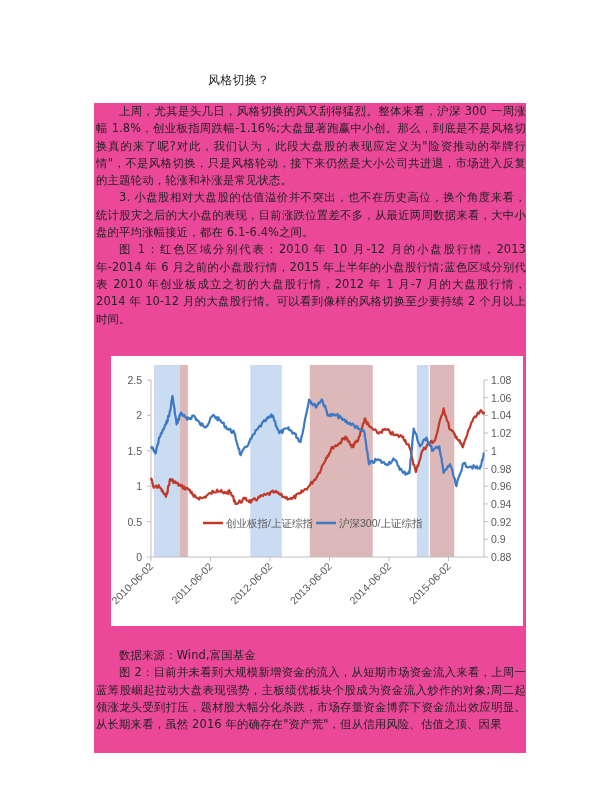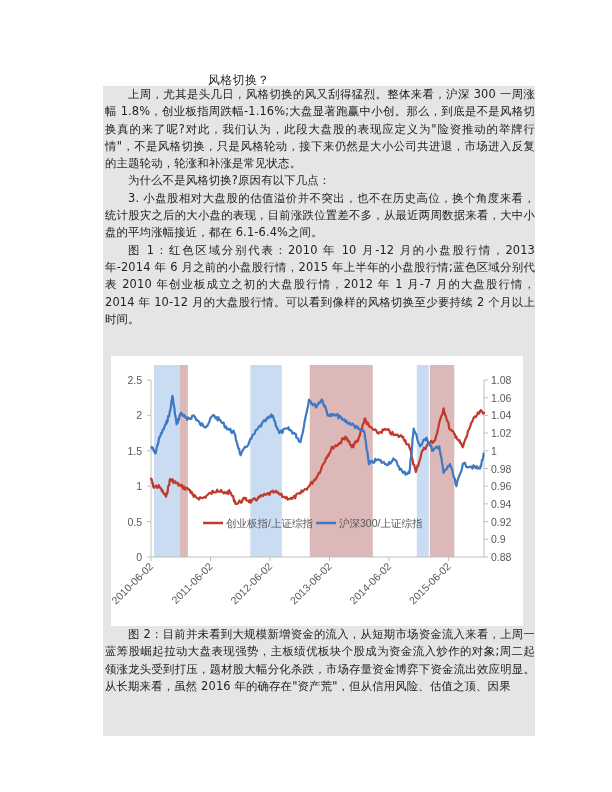--- a/index.html
+++ b/index.html
@@ -1,34 +1,33 @@
 <!DOCTYPE html>
 <html><head>
 <meta charset="utf-8">
 <style>
   html, body { margin:0; padding:0; background:#ffffff; }
   body { width:612px; height:792px; position:relative; overflow:hidden;
          font-family:"DejaVu Sans","Liberation Sans",sans-serif; color:#222; }
   .title { position:absolute; left:208px; top:72px; font-size:12px; letter-spacing:0.3px;text-align:right; }
-  .block { position:absolute; left:103px; width:432px; background:#e5e5e5; }
+  .block { position:absolute; left:94px; width:432px; background:#ec4899;margin-top:17px; }
   .p { font-size:11.4px; line-height:17.3px; margin:0; padding:0 0 0 2px; text-align:justify; letter-spacing:0.15px; white-space:normal; }
   .indent { text-indent:23px; }
   #block1 { top:86px; height:270px; padding-top:0; }
   #chart-box { position:absolute; left:111px; top:356px; width:412px; height:270px; background:#ffffff; }
   #block2 { top:626px; height:110px; }
   svg text { font-family:"Liberation Sans","DejaVu Sans",sans-serif; }
 </style>
 </head>
 <body>
 
 <div class="title">风格切换？</div>
 
 <div id="block1" class="block">
   <p class="p indent">上周，尤其是头几日，风格切换的风又刮得猛烈。整体来看，沪深 300 一周涨幅 1.8%，创业板指周跌幅-1.16%;大盘显著跑赢中小创。那么，到底是不是风格切换真的来了呢?对此，我们认为，此段大盘股的表现应定义为"险资推动的举牌行情"，不是风格切换，只是风格轮动，接下来仍然是大小公司共进退，市场进入反复的主题轮动，轮涨和补涨是常见状态。</p>
-  <p class="p indent">为什么不是风格切换?原因有以下几点：</p>
   <p class="p indent">3.  小盘股相对大盘股的估值溢价并不突出，也不在历史高位，换个角度来看，统计股灾之后的大小盘的表现，目前涨跌位置差不多，从最近两周数据来看，大中小盘的平均涨幅接近，都在 6.1-6.4%之间。</p>
   <p class="p indent">图 1：红色区域分别代表：2010 年 10 月-12 月的小盘股行情，2013 年-2014 年 6 月之前的小盘股行情，2015 年上半年的小盘股行情;蓝色区域分别代表 2010 年创业板成立之初的大盘股行情，2012 年 1 月-7 月的大盘股行情，2014 年 10-12 月的大盘股行情。可以看到像样的风格切换至少要持续 2 个月以上时间。</p>
 </div>
 
 <div id="block-mid" class="block" style="top:356px;height:270px;"></div>
 
 <div id="chart-box">
   <svg id="chart-svg" width="412" height="270" viewBox="0 0 412 270">
       <rect x="42.973214285714285" y="9" width="25.56964285714286" height="192" fill="#c9dcf2"></rect>
       <rect x="68.54285714285714" y="9" width="8.324999999999989" height="192" fill="#dcb8b8"></rect>
@@ -88,14 +87,15 @@
       <path d="M40.0 121.7 L40.3 122.7 L40.5 124.1 L40.8 123.4 L41.1 124.9 L41.3 126.8 L41.6 128.1 L41.9 127.5 L42.1 130.2 L42.9 131.8 L43.7 130.7 L44.5 130.1 L45.3 129.7 L46.1 131.8 L46.9 131.4 L47.7 129.1 L48.5 130.9 L49.3 132.1 L50.1 132.3 L50.9 135.3 L51.7 134.5 L52.5 137.3 L53.3 138.3 L54.2 138.3 L55.0 140.8 L55.5 136.8 L56.0 138.2 L56.6 136.1 L57.1 130.5 L57.6 129.5 L58.2 129.4 L58.7 124.1 L59.2 123.1 L59.8 123.2 L60.3 124.0 L60.8 124.9 L61.4 123.7 L61.9 123.6 L62.4 127.2 L63.0 125.4 L63.5 126.0 L64.3 125.4 L65.1 127.2 L65.9 126.9 L66.7 126.7 L67.5 129.7 L68.3 128.5 L69.1 129.1 L69.9 130.2 L71.0 129.0 L72.0 132.8 L73.1 130.5 L74.2 133.5 L75.2 132.3 L76.3 131.8 L77.4 133.7 L78.4 133.7 L79.0 134.2 L79.5 136.5 L80.0 137.0 L80.6 135.8 L81.1 137.1 L81.7 138.9 L82.2 138.3 L82.7 140.8 L83.8 139.2 L84.9 140.8 L85.9 142.1 L87.0 142.1 L88.1 143.5 L89.1 141.2 L90.2 141.8 L91.3 142.2 L92.3 141.6 L93.4 140.8 L94.5 141.7 L95.5 139.6 L96.6 138.9 L97.7 137.6 L98.7 136.8 L99.8 137.3 L100.6 137.8 L101.4 134.9 L102.2 135.0 L103.0 136.6 L103.8 136.5 L104.6 136.5 L105.4 135.9 L106.2 133.7 L107.0 135.6 L107.8 135.6 L108.6 135.6 L109.4 135.7 L110.2 134.0 L111.0 135.7 L111.8 136.3 L112.6 137.3 L113.4 136.0 L114.2 136.5 L115.0 137.5 L115.8 137.5 L116.6 135.5 L117.4 138.0 L118.2 134.1 L119.0 135.9 L119.8 136.8 L120.6 139.2 L121.4 140.1 L122.2 140.2 L123.0 145.3 L123.8 144.7 L124.6 147.9 L125.4 147.9 L126.5 147.6 L127.6 146.5 L128.6 144.5 L129.7 146.6 L130.8 146.4 L131.8 143.2 L132.9 141.7 L134.0 142.9 L134.8 141.9 L135.6 144.5 L136.4 144.8 L137.2 145.0 L138.0 146.2 L138.8 144.0 L139.6 146.7 L140.4 145.8 L141.2 144.0 L142.0 143.0 L142.8 142.8 L143.6 142.1 L144.4 143.7 L145.2 144.4 L146.0 144.1 L146.8 142.2 L147.9 140.4 L148.9 141.3 L150.0 139.1 L151.1 139.6 L152.1 140.0 L153.2 137.8 L154.3 138.6 L155.3 138.7 L156.4 137.3 L157.5 137.2 L158.5 138.8 L159.6 135.8 L160.7 135.6 L161.7 134.6 L162.8 136.7 L163.9 135.9 L164.9 134.8 L166.0 136.7 L167.1 136.2 L168.2 138.3 L169.2 138.6 L170.3 137.6 L171.4 141.2 L172.4 140.8 L173.5 140.9 L174.6 142.3 L175.6 141.0 L176.7 143.6 L177.8 143.0 L178.8 143.0 L179.9 141.8 L181.0 142.9 L182.0 141.7 L183.1 139.8 L184.2 142.3 L185.2 138.4 L186.3 137.7 L187.4 137.4 L188.4 137.2 L189.5 137.3 L190.6 134.5 L191.6 135.9 L192.7 134.4 L193.8 133.2 L194.9 133.0 L195.9 133.6 L197.0 131.2 L198.1 130.2 L199.1 128.6 L200.2 126.0 L201.3 127.8 L202.3 125.5 L203.4 123.6 L204.5 123.9 L205.5 121.6 L206.6 119.6 L207.7 117.2 L208.7 117.0 L209.8 114.5 L210.9 110.4 L211.9 108.5 L213.0 107.1 L214.1 105.2 L215.1 101.9 L215.9 102.2 L216.7 99.4 L217.5 99.9 L218.3 97.1 L219.1 96.6 L219.9 93.7 L220.8 90.9 L221.6 91.3 L222.4 92.7 L223.2 90.6 L224.0 90.5 L224.8 89.1 L225.6 90.1 L226.4 89.7 L227.2 88.2 L228.0 87.7 L228.8 86.6 L229.6 87.5 L230.4 86.0 L231.2 82.4 L232.0 82.8 L232.8 82.3 L233.6 83.5 L234.4 80.6 L235.2 82.6 L236.0 81.9 L236.8 85.3 L237.6 84.6 L238.4 86.1 L239.2 88.7 L240.0 89.2 L240.8 91.3 L241.6 88.5 L242.4 91.3 L243.2 88.7 L244.0 85.9 L244.8 86.4 L245.6 84.7 L246.4 85.7 L247.2 84.2 L248.0 80.5 L248.8 79.8 L249.6 75.4 L250.4 75.2 L251.2 71.3 L252.0 67.8 L252.8 66.9 L253.6 62.9 L254.1 62.5 L254.7 64.1 L255.2 65.3 L255.7 68.1 L256.3 67.6 L256.8 66.6 L257.3 67.8 L257.9 70.0 L258.9 70.8 L260.0 70.8 L261.1 72.3 L262.1 73.6 L263.2 73.8 L264.3 73.4 L265.3 74.5 L266.4 77.1 L267.5 77.6 L268.5 76.0 L269.6 76.0 L270.7 76.9 L271.7 73.3 L272.8 74.1 L273.9 72.9 L274.9 73.6 L276.0 73.8 L277.1 73.1 L278.2 74.2 L279.2 77.3 L280.3 78.5 L281.4 75.9 L282.4 78.7 L283.5 79.2 L284.6 78.5 L285.6 79.0 L286.7 78.7 L287.8 80.9 L288.8 80.1 L289.9 79.2 L291.0 81.0 L292.0 80.6 L292.8 83.5 L293.6 85.1 L294.4 84.2 L295.2 87.7 L296.0 88.5 L296.8 88.3 L297.6 88.3 L298.4 91.3 L299.2 93.2 L300.0 96.0 L300.8 101.4 L301.6 104.0 L302.4 108.6 L303.2 108.9 L304.1 112.4 L304.9 116.0 L305.7 112.7 L306.5 109.4 L307.3 109.8 L308.1 105.9 L308.9 103.9 L309.7 100.9 L310.5 96.6 L311.3 94.8 L312.1 94.3 L312.9 91.6 L313.7 93.0 L314.5 93.1 L315.3 90.8 L316.1 88.8 L316.9 87.9 L317.7 87.7 L318.5 87.5 L319.3 87.1 L320.1 84.9 L320.9 85.5 L321.7 86.8 L322.5 86.0 L323.3 84.7 L324.1 84.2 L325.1 80.3 L326.2 76.7 L327.3 71.8 L328.3 66.6 L329.4 62.8 L330.5 59.8 L331.5 58.0 L332.6 52.3 L333.4 56.0 L334.2 59.3 L335.0 60.1 L335.8 64.4 L336.6 65.4 L337.4 66.6 L338.2 72.5 L339.0 73.6 L339.8 73.8 L340.6 74.3 L341.4 75.2 L342.2 75.3 L343.0 77.4 L343.8 78.3 L344.6 81.7 L345.4 80.6 L346.2 83.2 L347.0 83.8 L347.8 84.8 L348.6 84.2 L349.4 87.1 L350.2 87.2 L351.0 89.9 L351.8 91.3 L352.9 87.4 L354.0 84.0 L355.0 82.1 L356.1 79.1 L357.2 74.6 L358.2 73.0 L359.3 70.2 L360.4 66.5 L361.5 65.1 L362.5 62.2 L363.6 60.5 L364.7 61.1 L365.7 59.7 L366.8 56.5 L367.9 57.7 L368.9 55.9 L369.5 54.3 L370.0 54.2 L370.5 55.1 L371.1 55.6 L371.6 56.5 L372.1 57.7 L372.7 57.4 L373.2 55.9" fill="none" stroke="#c0392b" stroke-width="2.2" stroke-linejoin="round"></path>
       <path d="M40.0 90.4 L40.5 91.2 L41.1 92.4 L41.6 91.5 L42.1 92.9 L42.7 94.6 L43.2 95.7 L43.7 94.9 L44.3 97.5 L44.8 97.0 L45.3 93.8 L45.9 91.1 L46.4 88.6 L46.9 88.6 L47.5 86.1 L48.0 81.8 L48.5 81.5 L49.3 79.9 L50.1 77.1 L50.9 77.2 L51.7 73.5 L52.5 73.5 L53.3 71.5 L54.2 68.6 L55.0 68.3 L55.5 64.8 L56.0 66.7 L56.6 65.2 L57.1 60.1 L57.6 59.7 L58.2 60.1 L58.7 55.4 L59.2 55.0 L59.5 52.8 L59.8 51.4 L60.0 50.0 L60.3 46.6 L60.6 44.3 L60.8 45.6 L61.1 41.6 L61.4 39.9 L61.9 42.4 L62.4 47.2 L63.0 49.9 L63.5 52.7 L64.0 58.7 L64.6 60.6 L65.1 64.1 L65.6 68.3 L66.2 65.1 L66.7 67.1 L67.2 62.9 L67.8 64.0 L68.3 60.9 L68.8 58.6 L69.4 58.6 L69.9 56.7 L70.7 57.2 L71.5 59.6 L72.3 60.0 L73.1 58.8 L73.9 60.1 L74.7 61.9 L75.5 61.3 L76.3 63.8 L77.1 61.5 L77.9 62.4 L78.7 62.9 L79.5 62.2 L80.3 62.9 L81.1 59.8 L81.9 59.7 L82.7 59.4 L83.5 60.5 L84.3 61.4 L85.1 64.1 L85.9 63.6 L86.7 64.7 L87.5 65.1 L88.3 66.1 L89.1 68.3 L89.9 69.4 L90.7 67.2 L91.5 68.0 L92.3 70.2 L93.1 70.8 L93.9 71.5 L94.7 71.5 L95.5 70.0 L96.3 70.1 L97.1 68.4 L97.9 66.6 L98.7 64.9 L99.5 61.5 L100.3 61.3 L101.1 60.2 L101.9 59.4 L102.7 58.8 L103.5 60.1 L104.3 61.8 L105.1 62.6 L105.9 61.2 L106.7 64.5 L107.5 61.3 L108.3 63.8 L109.4 64.4 L110.5 66.4 L111.6 66.9 L112.6 66.6 L113.7 71.3 L114.8 70.3 L115.8 73.1 L116.9 72.7 L117.7 73.6 L118.5 73.7 L119.3 72.8 L120.1 76.1 L120.9 77.0 L121.7 75.1 L122.5 74.6 L123.3 77.1 L124.1 78.5 L124.9 83.5 L125.7 86.2 L126.5 88.8 L127.3 92.4 L128.1 92.6 L128.9 97.8 L129.7 99.2 L130.8 96.2 L131.8 94.1 L132.9 92.6 L134.0 90.7 L135.0 91.1 L136.1 90.6 L137.2 89.0 L138.3 86.0 L139.3 82.9 L140.4 82.6 L141.5 79.2 L142.5 78.4 L143.6 77.6 L144.7 74.3 L145.7 73.8 L146.8 72.7 L147.9 70.5 L148.9 69.6 L150.0 70.5 L151.1 66.8 L152.1 65.8 L153.2 64.0 L154.3 65.4 L155.3 63.8 L156.1 61.6 L156.9 62.3 L157.7 60.6 L158.5 61.5 L159.3 60.7 L160.1 58.5 L160.9 61.0 L161.7 59.4 L162.5 61.4 L163.3 64.8 L164.1 65.4 L164.9 70.0 L165.8 71.3 L166.6 73.2 L167.4 74.0 L168.2 77.1 L169.2 76.0 L170.3 74.3 L171.4 77.0 L172.4 73.2 L173.5 72.6 L174.6 72.5 L175.6 72.4 L176.7 72.7 L177.5 71.3 L178.3 74.2 L179.1 74.1 L179.9 74.4 L180.7 75.6 L181.5 77.6 L182.3 76.7 L183.1 77.1 L183.9 77.9 L184.7 77.8 L185.5 82.0 L186.3 82.2 L187.1 82.6 L187.9 85.4 L188.7 85.6 L189.5 86.0 L190.6 80.5 L191.6 77.2 L192.7 71.6 L193.8 64.4 L194.9 59.4 L195.9 54.9 L197.0 49.9 L198.1 43.5 L198.9 46.0 L199.7 45.4 L200.5 48.1 L201.3 47.6 L202.1 49.2 L202.9 48.5 L203.7 48.0 L204.5 50.6 L205.3 51.6 L206.1 49.0 L206.9 48.5 L207.7 46.6 L208.5 47.1 L209.3 46.4 L210.1 44.4 L210.9 43.5 L211.7 45.2 L212.5 49.0 L213.3 50.3 L214.1 49.6 L214.9 52.9 L215.7 55.3 L216.5 59.4 L217.3 59.4 L218.3 60.0 L219.4 58.0 L220.5 60.1 L221.6 58.1 L222.6 58.2 L223.7 59.5 L224.8 58.7 L225.8 59.4 L226.6 58.0 L227.4 62.3 L228.2 61.1 L229.0 59.8 L229.8 61.7 L230.6 61.5 L231.4 63.9 L232.2 63.8 L233.3 63.3 L234.4 65.9 L235.4 64.7 L236.5 67.7 L237.6 67.0 L238.6 66.7 L239.7 69.0 L240.8 68.3 L241.6 67.5 L242.4 68.7 L243.2 69.6 L244.0 72.0 L244.8 71.3 L245.6 69.9 L246.4 70.8 L247.2 72.7 L248.0 73.2 L248.8 72.8 L249.6 73.9 L250.4 74.9 L251.2 74.8 L252.0 74.1 L252.8 74.8 L253.6 77.1 L254.1 81.9 L254.7 84.7 L255.2 88.9 L255.7 94.2 L256.3 94.9 L256.8 100.0 L257.3 103.1 L257.9 108.1 L258.9 107.1 L260.0 105.1 L261.1 104.9 L262.1 106.8 L263.2 106.7 L264.3 102.9 L265.3 104.4 L266.4 103.7 L267.5 103.3 L268.5 104.1 L269.6 104.2 L270.7 106.8 L271.7 106.4 L272.8 105.9 L273.9 108.0 L274.9 108.1 L276.0 109.1 L277.1 108.8 L278.2 105.9 L279.2 107.6 L280.3 106.5 L281.4 104.4 L282.4 102.5 L283.5 103.7 L284.6 104.2 L285.6 105.5 L286.7 109.5 L287.8 110.6 L288.8 113.8 L289.9 112.7 L291.0 114.7 L292.0 116.9 L292.8 116.2 L293.6 115.6 L294.4 118.6 L295.2 117.4 L296.0 118.1 L296.8 117.8 L297.6 116.0 L298.4 116.9 L299.0 111.7 L299.5 104.4 L300.0 101.2 L300.6 96.6 L301.1 89.7 L301.6 83.1 L302.2 77.5 L302.7 72.7 L303.5 75.1 L304.3 77.4 L305.1 77.8 L305.9 81.1 L306.7 85.0 L307.5 86.9 L308.3 88.3 L309.1 90.4 L309.9 89.4 L310.7 88.6 L311.5 86.6 L312.3 84.3 L313.1 83.4 L313.9 83.2 L314.7 84.3 L315.5 81.5 L316.3 84.2 L317.1 86.5 L317.9 86.3 L318.7 89.6 L319.5 89.6 L320.3 89.8 L321.1 94.7 L321.9 94.8 L322.7 93.6 L323.5 92.7 L324.3 92.1 L325.1 90.8 L325.9 91.4 L326.7 90.9 L327.5 92.8 L328.3 90.4 L328.9 95.0 L329.4 97.5 L329.9 100.5 L330.5 101.9 L331.0 106.8 L331.5 108.9 L332.1 113.5 L332.6 116.9 L333.4 115.1 L334.2 113.7 L335.0 113.7 L335.8 112.8 L336.6 110.3 L337.4 110.6 L338.2 109.8 L339.0 108.1 L339.8 110.8 L340.6 112.0 L341.4 114.4 L342.2 119.1 L343.0 121.7 L343.8 122.7 L344.6 127.9 L345.4 130.2 L346.2 125.8 L347.0 123.0 L347.8 121.1 L348.6 118.9 L349.4 117.1 L350.2 115.4 L351.0 112.3 L351.8 108.1 L352.9 107.1 L354.0 106.8 L355.0 110.4 L356.1 111.4 L357.2 111.1 L358.2 111.1 L359.3 110.7 L360.4 110.7 L361.5 112.6 L362.5 109.2 L363.6 110.6 L364.7 112.1 L365.7 110.1 L366.8 112.6 L367.9 111.8 L368.9 112.5 L369.5 109.8 L370.0 110.5 L370.5 107.2 L371.1 103.6 L371.6 103.8 L372.1 102.0 L372.7 97.4 L373.2 97.5" fill="none" stroke="#3c78c3" stroke-width="2.2" stroke-linejoin="round"></path>
       <line x1="92" y1="167" x2="112" y2="167" stroke="#c0392b" stroke-width="2.5"></line>
       <text x="115" y="171" font-size="10.5" fill="#595959">创业板指/上证综指</text>
       <line x1="205" y1="167" x2="225" y2="167" stroke="#3c78c3" stroke-width="2.5"></line>
       <text x="228" y="171" font-size="10.5" fill="#595959">沪深300/上证综指</text>
     </svg>
 </div>
 
 <div id="block2" class="block">
+  <p class="p indent" style="margin-top:4px;">数据来源：Wind,富国基金</p>
   <p class="p indent">图 2：目前并未看到大规模新增资金的流入，从短期市场资金流入来看，上周一蓝筹股崛起拉动大盘表现强势，主板绩优板块个股成为资金流入炒作的对象;周二起领涨龙头受到打压，题材股大幅分化杀跌，市场存量资金博弈下资金流出效应明显。从长期来看，虽然 2016 年的确存在"资产荒"，但从信用风险、估值之顶、因果</p>
 </div>
 
 </body></html>

